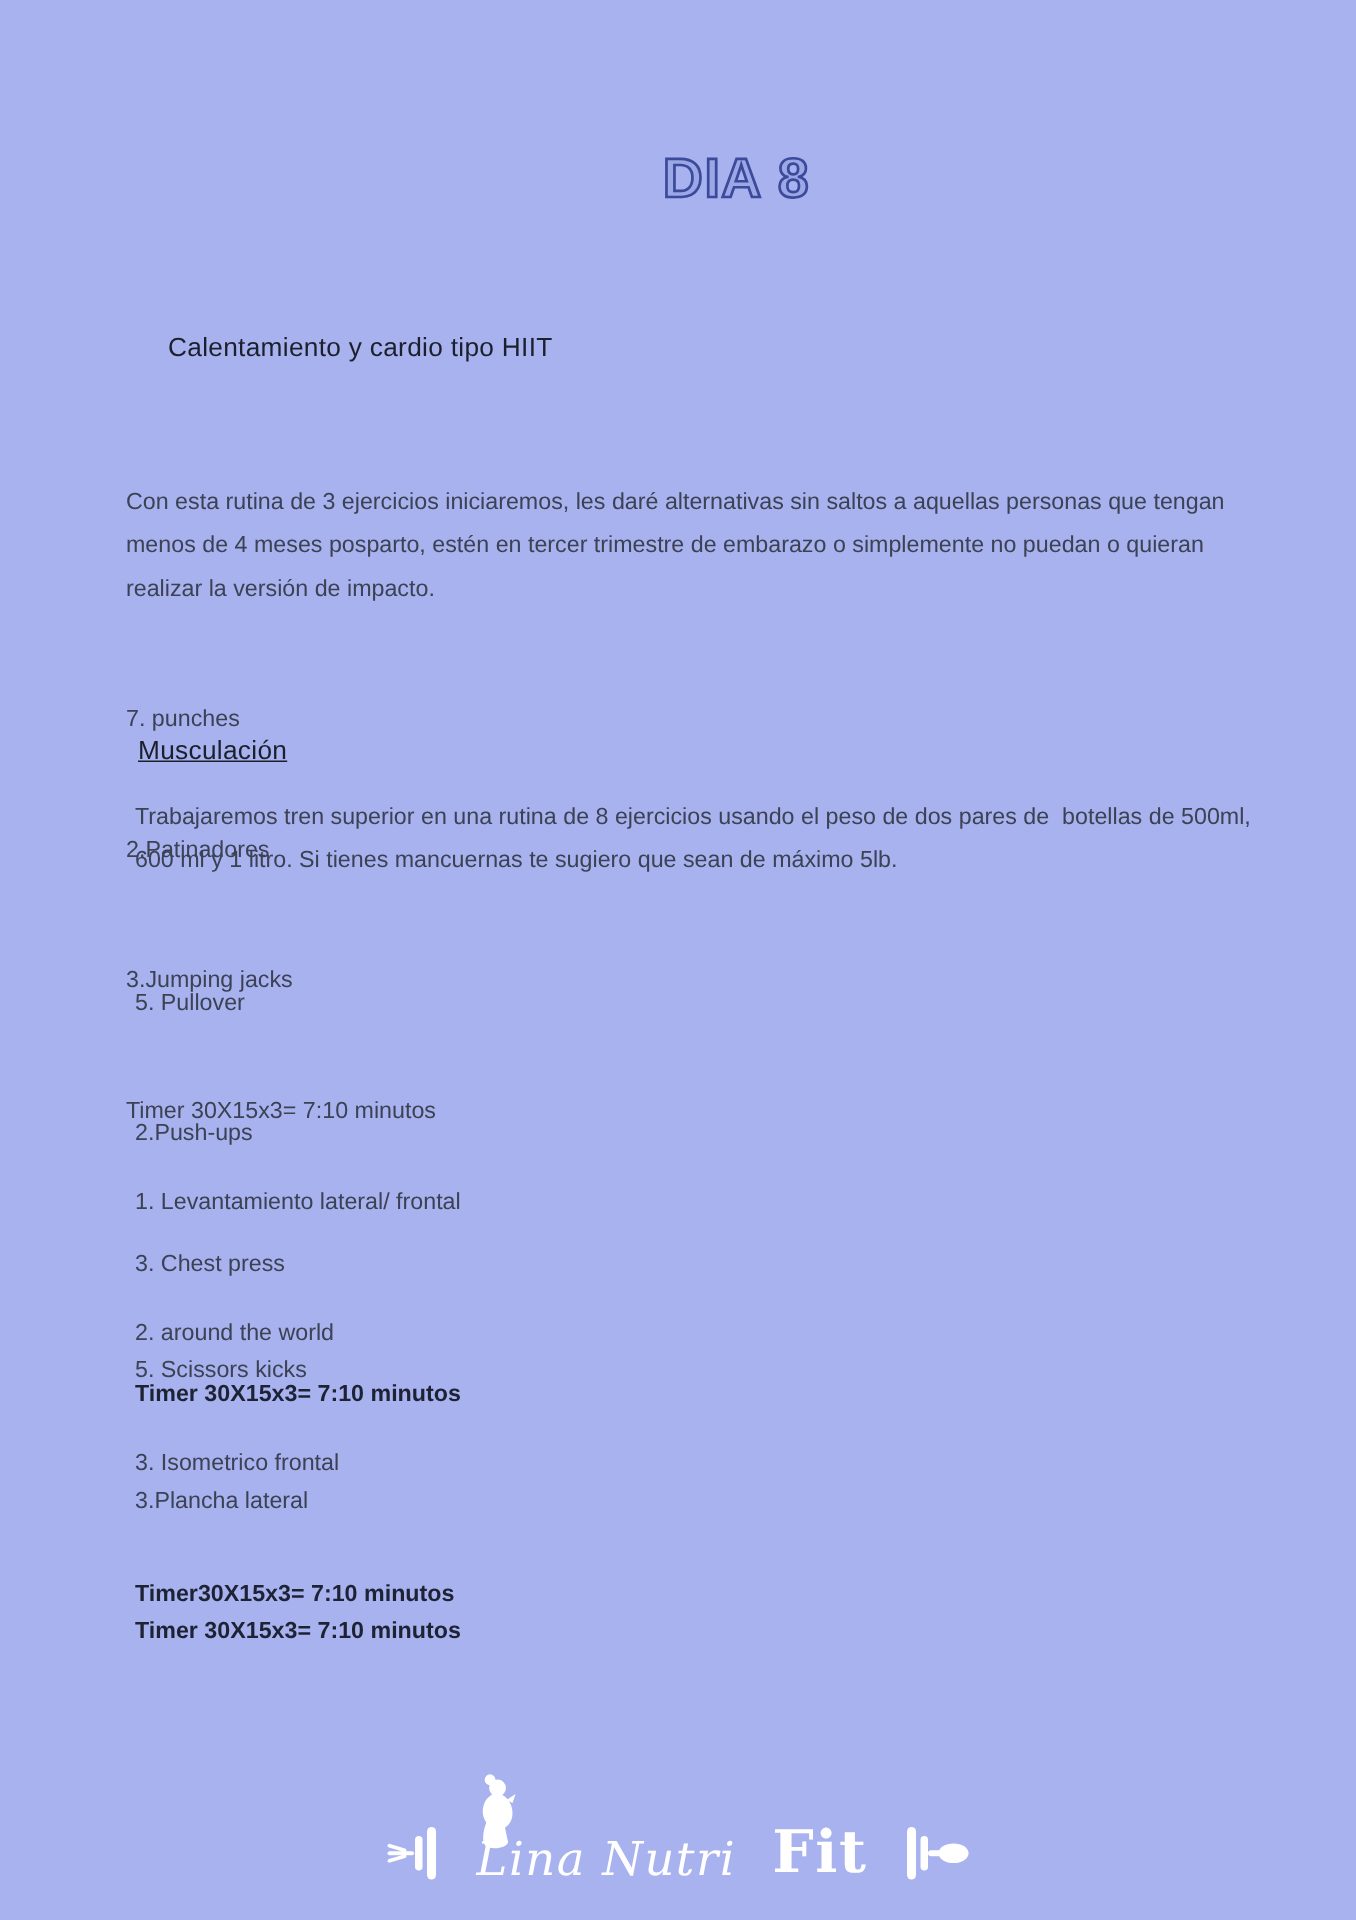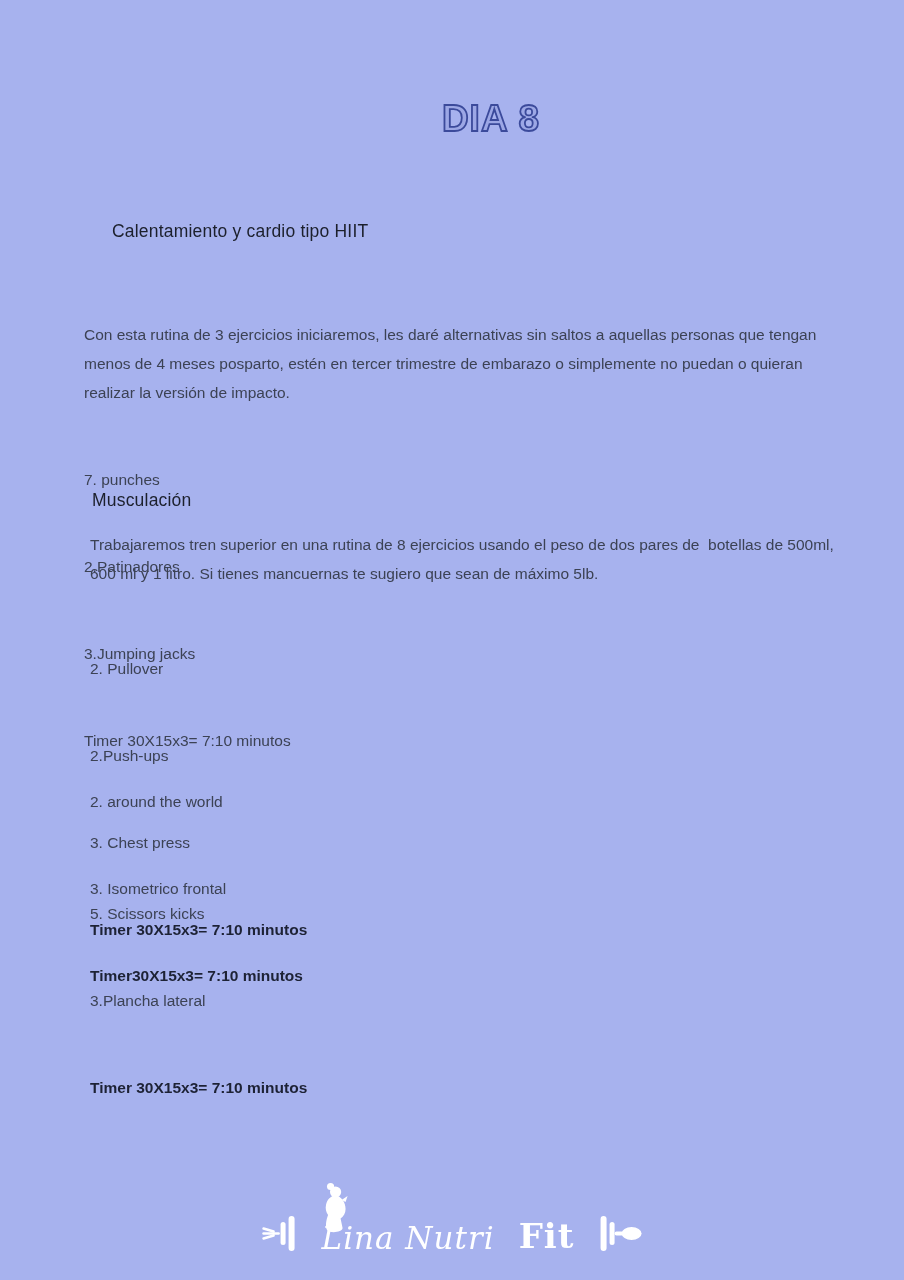--- a/index.html
+++ b/index.html
@@ -18,21 +18,21 @@
     color:rgba(59,74,155,0.10);
     -webkit-text-stroke:1.8px #3b4a9b;
   }
   .section-heading{
     position:absolute;
     font-size:17.5px;
     color:#1c202c;
     letter-spacing:0.2px;
   }
   .h-warmup{top:221px;left:92px;margin-left:20px;}
-  .h-strength{top:490px;left:92px;}
+  .h-strength{top:490px;left:92px;text-decoration:underline;}
   .body-block{
     position:absolute;
     font-size:15.5px;line-height:29px;
     color:#3c4254;
     white-space:pre-wrap;
   }
   .warmup-block{top:262px;left:84px;width:766px;}
   .strength-para{top:530px;left:90px;width:748px;}
   .list-block-1{top:596px;left:90px;width:600px;}
   .list-block-2{top:729px;left:90px;width:600px;}
@@ -53,21 +53,21 @@
   .logo-script{
     font-family:"DejaVu Serif", serif;
     font-style:italic;
     font-size:31px;
     letter-spacing:1px;
     white-space:nowrap;
   }
   .logo-bold{
     font-family:"DejaVu Serif", serif;
     font-weight:bold;
-    font-size:34px;
+    font-size:39px;
     letter-spacing:1px;
   }
   .logo-icon svg{display:block;}
   .logo-woman{
     position:absolute;
     top:-30px;left:60px;
   }
 </style>
 </head>
 <body>
@@ -84,27 +84,28 @@
     <div>2.Patinadores</div>
     <div>3.Jumping jacks</div>
     <div>Timer 30X15x3= 7:10 minutos</div>
   </div>
 
   <div class="section-heading h-strength">Musculación</div>
 
   <div class="body-block strength-para">Trabajaremos tren superior en una rutina de 8 ejercicios usando el peso de dos pares de  botellas de 500ml, 600 ml y 1 litro. Si tienes mancuernas te sugiero que sean de máximo 5lb.</div>
 
   <div class="body-block list-block-1">
-    <div>2. Pullover</div>
+    <div>5. Pullover</div>
     <div>2.Push-ups</div>
     <div>3. Chest press</div>
     <div class="timer-bold">Timer 30X15x3= 7:10 minutos</div>
   </div>
 
   <div class="body-block list-block-2">
+    <div>1. Levantamiento lateral/ frontal</div>
     <div>2. around the world</div>
     <div>3. Isometrico frontal</div>
     <div class="timer-bold">Timer30X15x3= 7:10 minutos</div>
   </div>
 
   <div class="body-block list-block-3">
     <div>5. Scissors kicks</div>
     <div>3.Plancha lateral</div>
     <div class="timer-bold">Timer 30X15x3= 7:10 minutos</div>
   </div>

